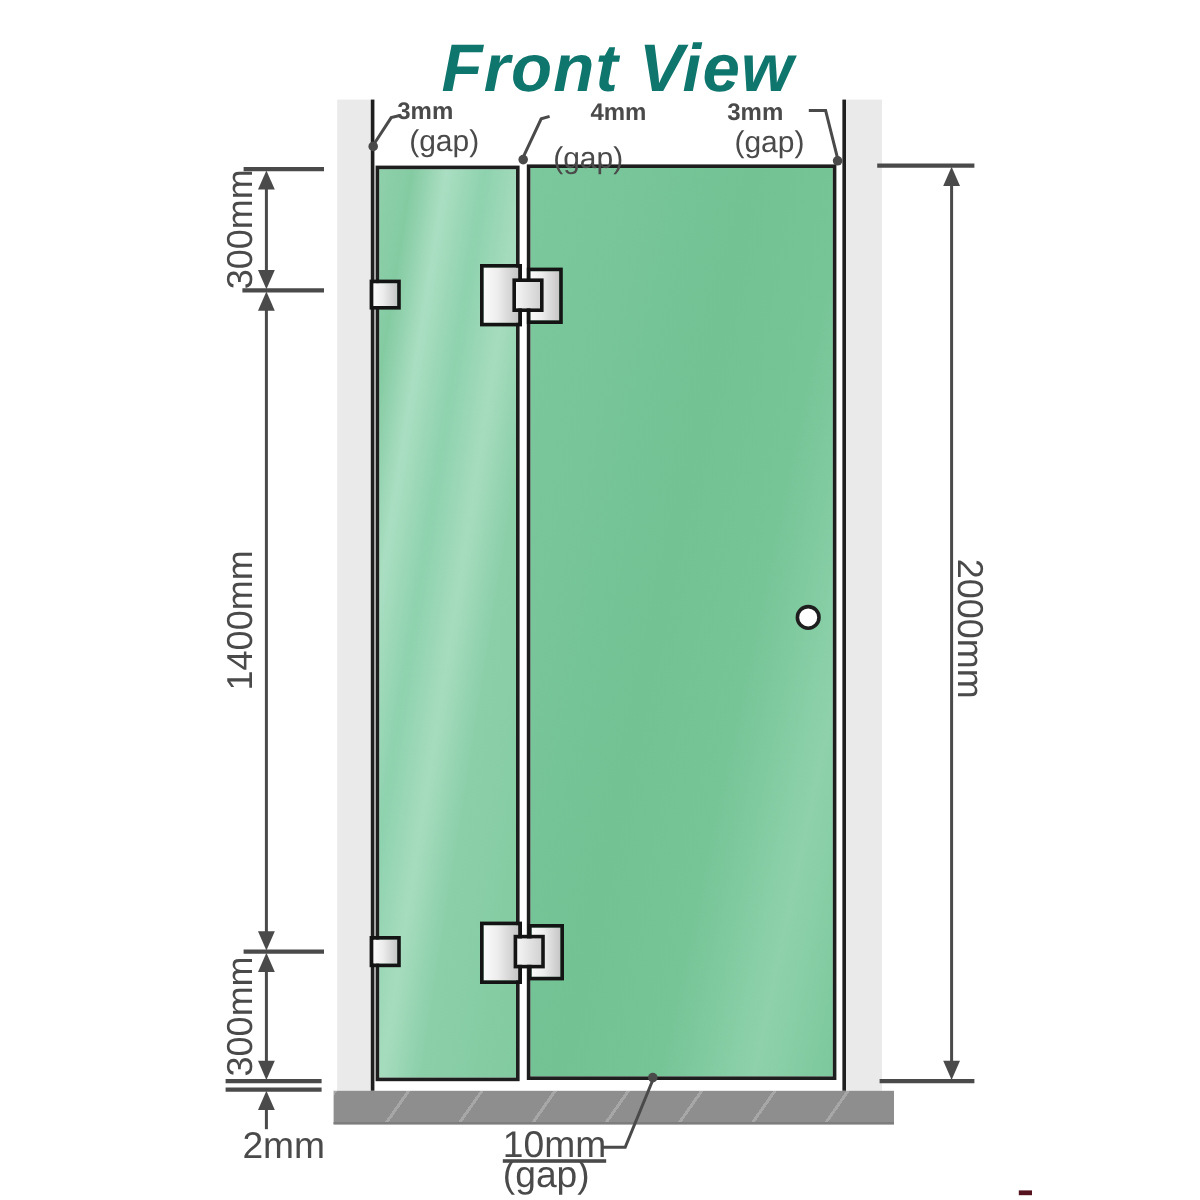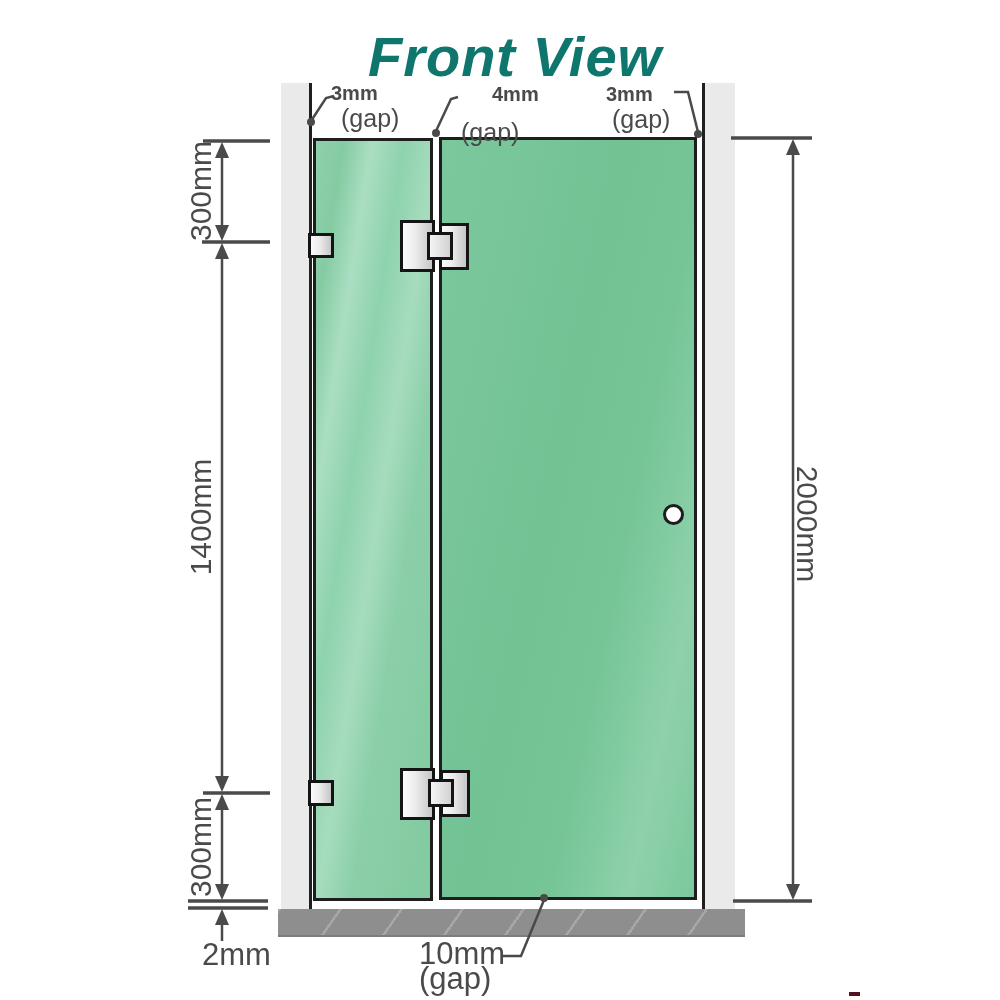--- a/index.html
+++ b/index.html
@@ -139,17 +139,17 @@
   <div class="abs dim-label gap-value" style="left:606px;top:83px;">3mm</div>
   <div class="abs dim-label gap-unit" style="left:612px;top:105px;">(gap)</div>
 
   <div class="abs dim-label rot" style="left:201px;top:191px;">300mm</div>
   <div class="abs dim-label rot" style="left:201px;top:517px;">1400mm</div>
   <div class="abs dim-label rot" style="left:201px;top:847px;">300mm</div>
 
   <div class="abs dim-label rot-cw" style="left:807px;top:524px;">2000mm</div>
 
   <div class="abs dim-label bottom-label" style="left:202px;top:937px;text-align:right;">2mm</div>
-  <div class="abs dim-label bottom-label" style="left:419px;top:936px;">10mm</div>
+  <div class="abs dim-label bottom-label" style="left:419px;top:936px;text-decoration:underline;">10mm</div>
   <div class="abs dim-label bottom-label" style="left:419px;top:961px;">(gap)</div>
 
   <div id="stray-mark" class="abs"></div>
 </div>
 
 </body></html>

